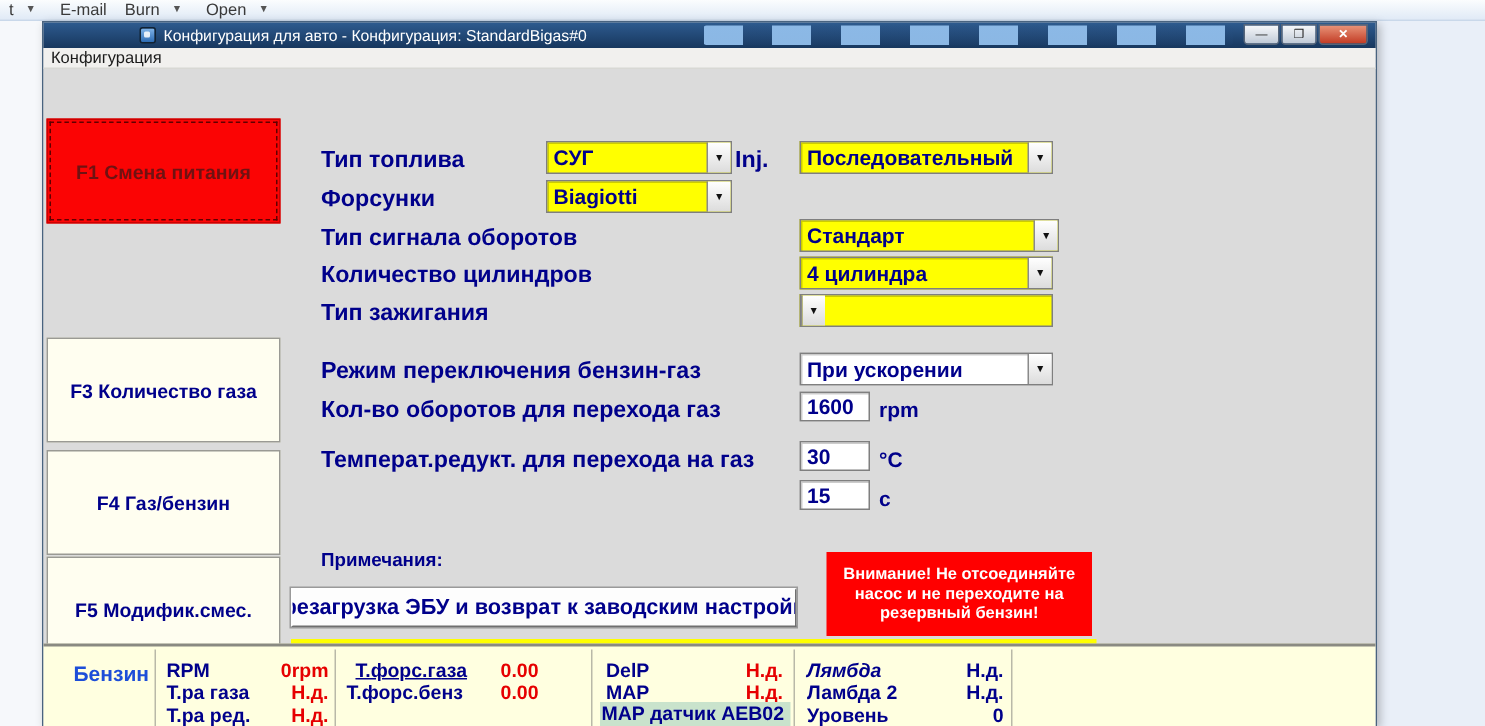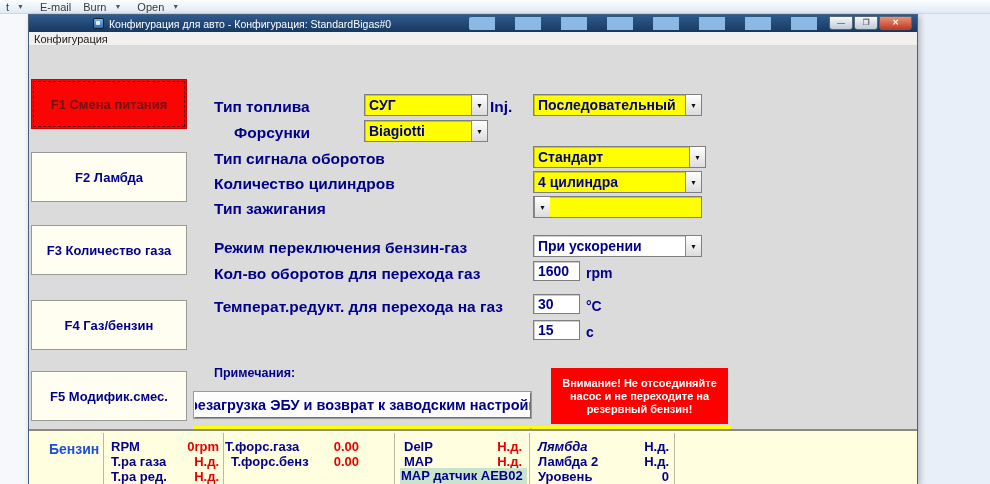--- a/index.html
+++ b/index.html
@@ -51,21 +51,21 @@
   .menubar {
     position:absolute; left:0; top:17px; width:100%; height:14px; background:#F1F0EE;
     border-bottom:1px solid #D8D8D4; font-size:11px; color:#1a1a1a;
     display:flex; align-items:center; padding-left:5px;
   }
 
   .client { position:absolute; left:0; top:31px; width:100%; height:383px; background:#DBDBDB; }
 
   
   .side-btn {
-    position:absolute; left:2px; width:156px; height:50px;
+    position:absolute; left:2px; width:156px; height:70px;
     background:#FFFEF0; border:1px solid #9A9A94;
     display:flex; align-items:center; justify-content:center;
     font-size:13px; font-weight:bold; color:#00008B; text-align:center; cursor:pointer;
   }
   .side-btn.active {
     background:#FB0404; color:#6F1212; border:1px solid #C00;
     outline:1px dashed rgba(70,0,0,.85); outline-offset:-3px;
   }
 
   
@@ -158,27 +158,26 @@
     </div>
   </div>
 
   <div class="menubar">
     <span>Конфигурация</span>
   </div>
 
   <div class="client">
 
     <div class="side-btn active" style="top:33px;">F1 Смена питания</div>
-    <div class="side-btn" style="top:106px;">F2 Ламбда</div>
     <div class="side-btn" style="top:179px;">F3 Количество газа</div>
     <div class="side-btn" style="top:254px;">F4 Газ/бензин</div>
     <div class="side-btn" style="top:325px;">F5 Модифик.смес.</div>
 
     <div class="flabel" style="top:52px;">Тип топлива</div>
-    <div class="flabel" style="top:78px;margin-left:20px;">Форсунки</div>
+    <div class="flabel" style="top:78px;">Форсунки</div>
     <div class="flabel" style="top:104px;">Тип сигнала оборотов</div>
     <div class="flabel" style="top:129px;">Количество цилиндров</div>
     <div class="flabel" style="top:154px;">Тип зажигания</div>
     <div class="flabel" style="top:193px;">Режим переключения бензин-газ</div>
     <div class="flabel" style="top:219px;">Кол-во оборотов для перехода газ</div>
     <div class="flabel" style="top:252px;">Температ.редукт. для перехода на газ</div>
     <div class="flabel" style="left:461px; top:52px;">Inj.</div>
 
     <div class="combo" style="left:335px; top:48px; width:124px;">
       <span class="combo-text">СУГ</span>
@@ -243,21 +242,21 @@
     <div class="vdiv" style="left:500px;"></div>
     <div class="vdiv" style="left:645px;"></div>
 
     <div class="st-label" style="left:82px; top:8px;">RPM</div>
     <div class="st-val red" style="left:110px; top:8px; width:80px;">0rpm</div>
     <div class="st-label" style="left:82px; top:23px;">Т.ра газа</div>
     <div class="st-val red" style="left:110px; top:23px; width:80px;">Н.д.</div>
     <div class="st-label" style="left:82px; top:38px;">Т.ра ред.</div>
     <div class="st-val red" style="left:110px; top:38px; width:80px;">Н.д.</div>
 
-    <div class="st-label" style="left:196px; top:8px;">Т.форс.газа</div>
+    <div class="st-label" style="left:208px; top:8px;text-decoration:underline;">Т.форс.газа</div>
     <div class="st-val red" style="left:240px; top:8px; width:90px;">0.00</div>
     <div class="st-label" style="left:202px; top:23px;">Т.форс.бенз</div>
     <div class="st-val red" style="left:240px; top:23px; width:90px;">0.00</div>
 
     <div class="st-label" style="left:375px; top:8px;">DelP</div>
     <div class="st-val red" style="left:420px; top:8px; width:73px;">Н.д.</div>
     <div class="st-label" style="left:375px; top:23px;">MAP</div>
     <div class="st-val red" style="left:420px; top:23px; width:73px;">Н.д.</div>
     <div class="green-cell">MAP датчик AEB02</div>
 

